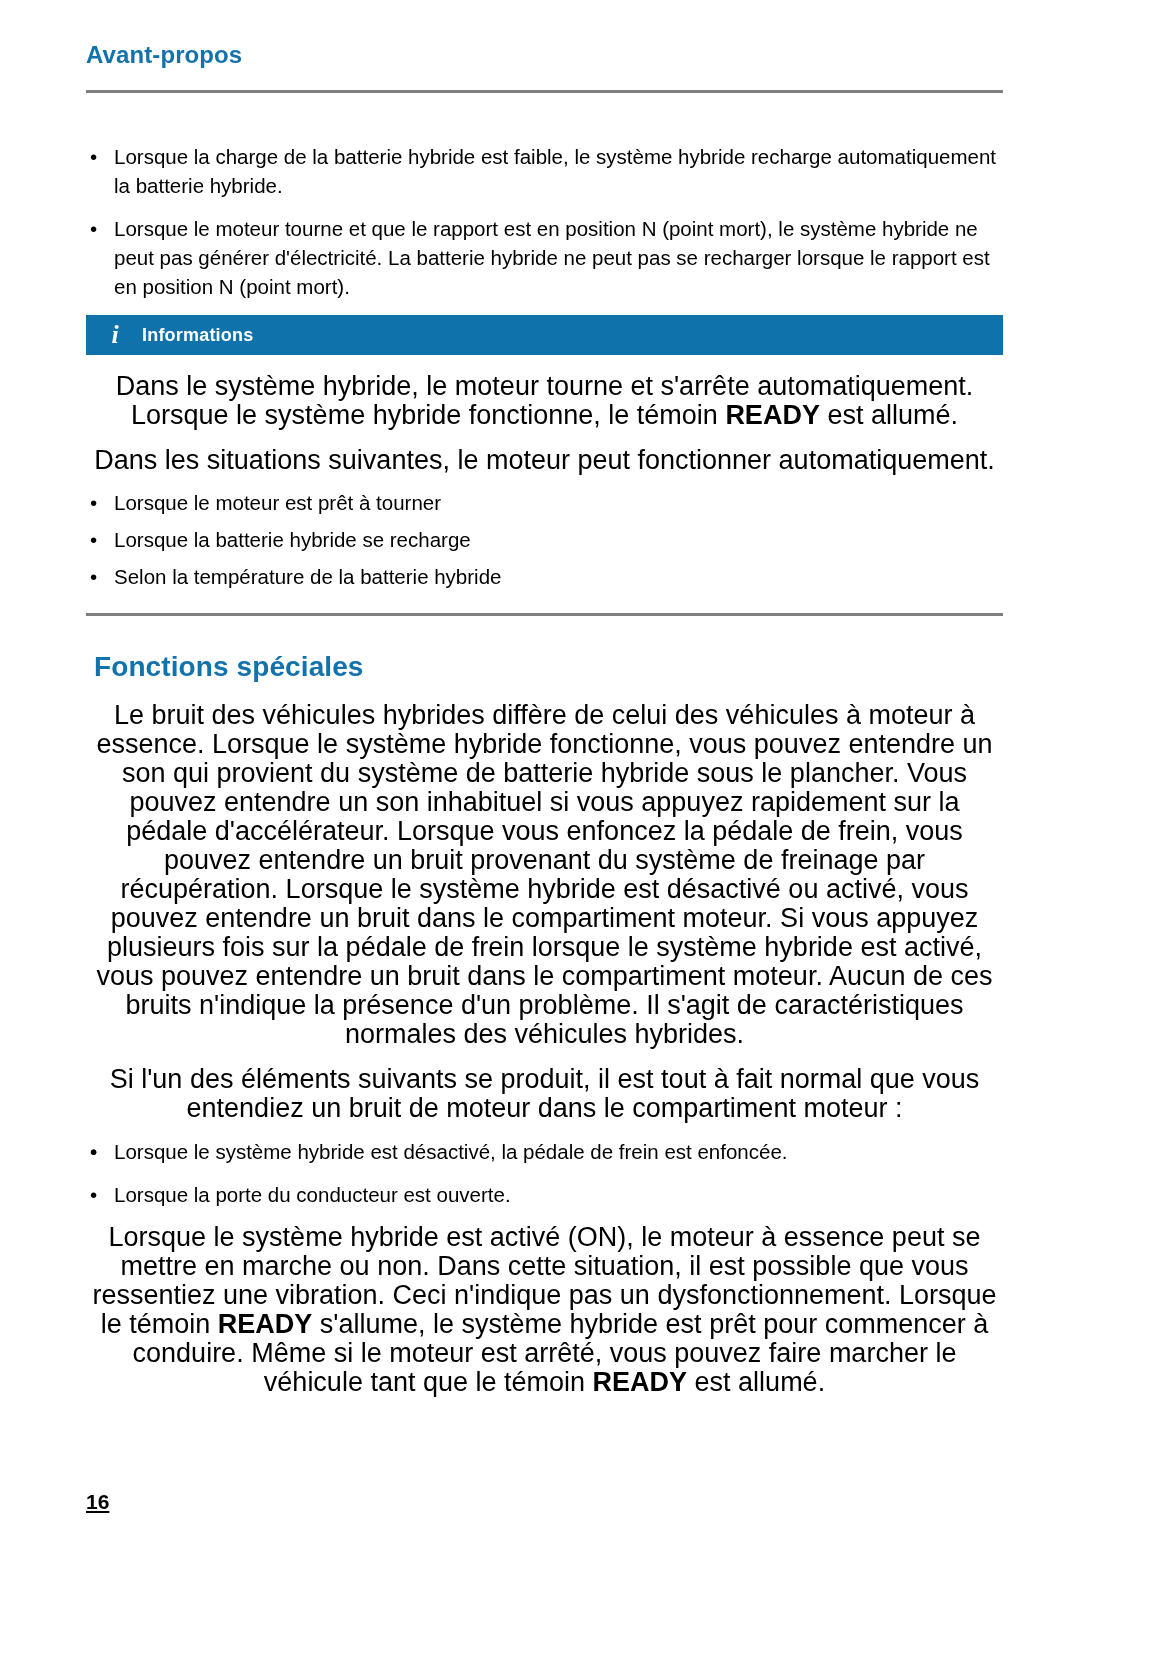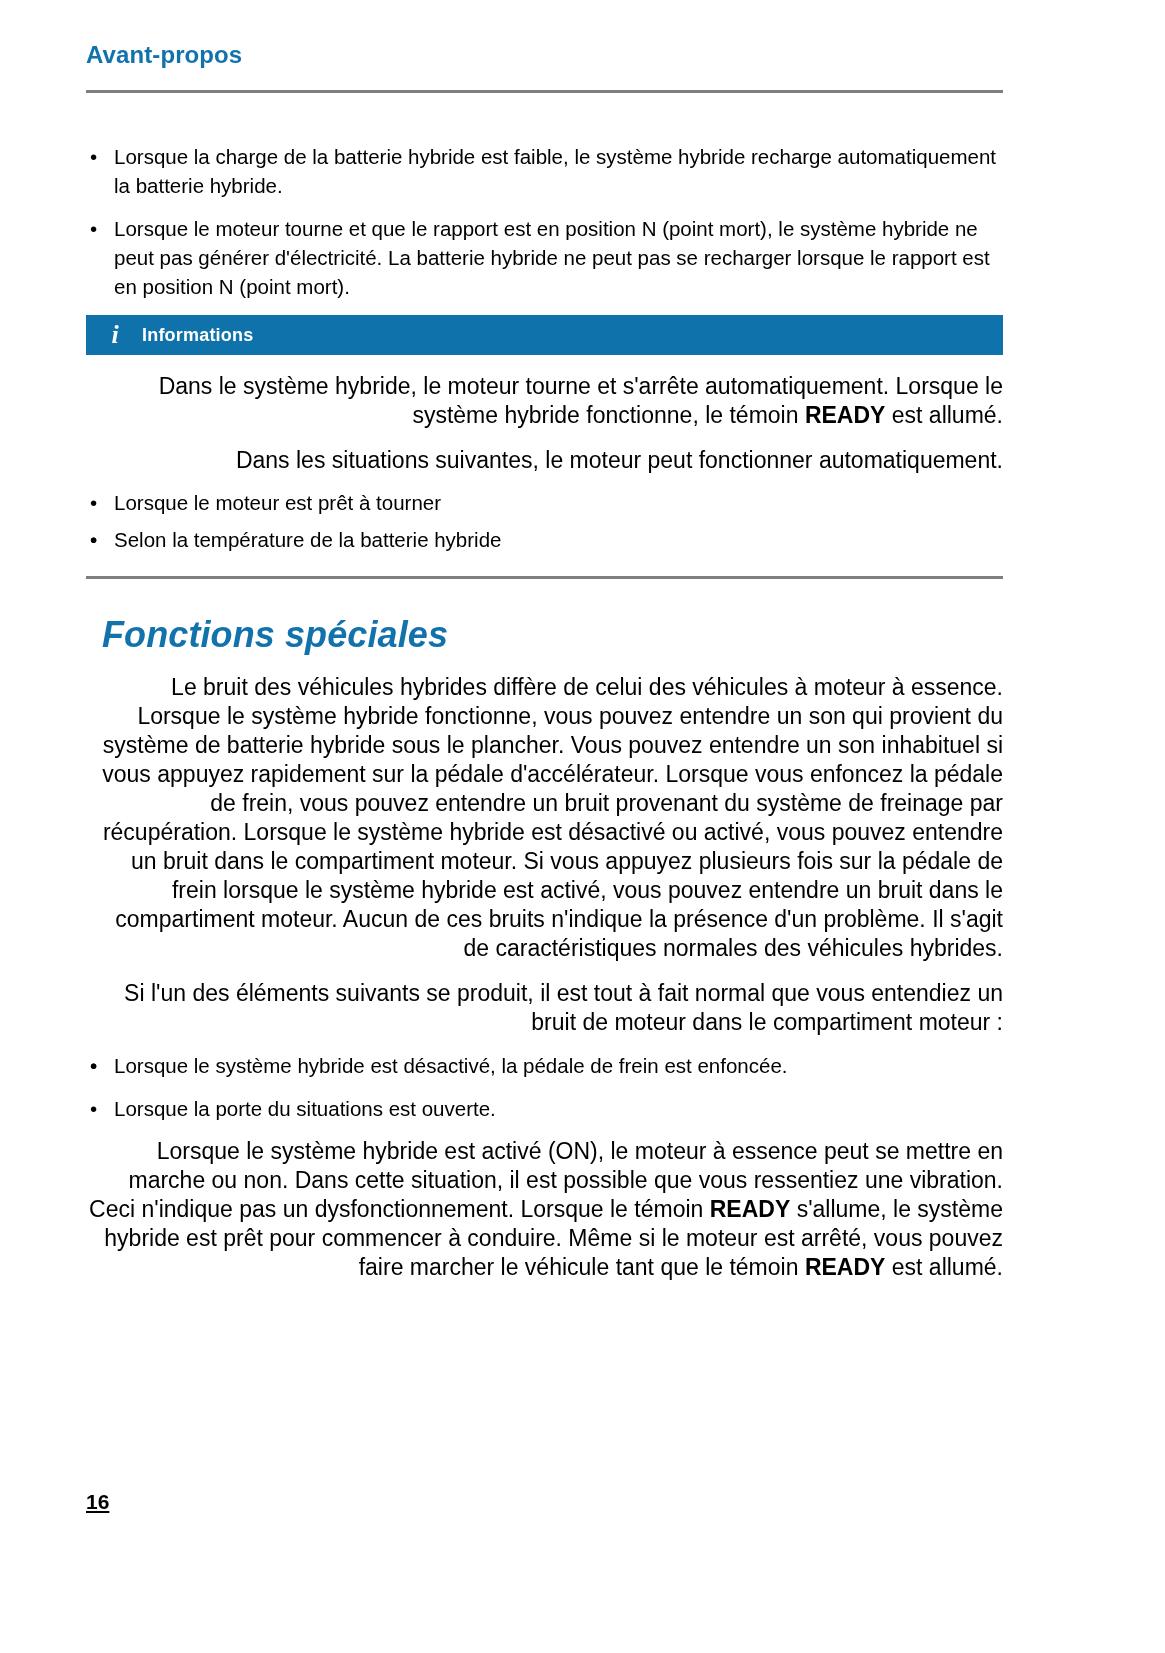--- a/index.html
+++ b/index.html
@@ -53,24 +53,24 @@
   
   .content {
     position: absolute;
     left: 78px;
     top: 142px;
     width: 917px;
   }
 
   p.body-text {
     margin: 0 0 16px 0;
-    font-size: 23px;
+    font-size: 27px;
     line-height: 29px;
     color: #000000;
-    text-align: right;
+    text-align: center;
   }
   p.body-text.tight { margin-bottom: 13px; }
 
   ul.bullets {
     list-style: none;
     margin: 0 0 14px 0;
     padding: 0;
   }
   ul.bullets li {
     position: relative;
@@ -120,27 +120,26 @@
   }
 
   
   .section-rule {
     width: 917px;
     height: 3px;
     background: #7f7f7f;
     margin: 22px 0 0 0;
   }
   h2.section-heading {
-    font-size: 36px;
+    font-size: 28px;
     font-weight: 700;
     color: #1273ac;
-    margin: 35px 0 18px 16px;
+    margin: 35px 0 18px 8px;
     line-height: 1.15;
     letter-spacing: 0.1px;
-    font-style: italic;
   }
 
   b, .bold { font-weight: 700; }
 
   
   .page-number {
     position: absolute;
     left: 78px;
     top: 1490px;
     font-size: 21px;
@@ -181,20 +180,21 @@
 
     <p class="body-text tight">Dans les situations suivantes, le moteur peut fonctionner automatiquement.</p>
 
     <ul class="bullets tight">
       <li>
         <span class="bullet-dot">•</span>
         <span>Lorsque le moteur est prêt à tourner</span>
       </li>
       <li>
         <span class="bullet-dot">•</span>
+        <span>Lorsque la batterie hybride se recharge</span>
       </li>
       <li>
         <span class="bullet-dot">•</span>
         <span>Selon la température de la batterie hybride</span>
       </li>
     </ul>
 
     <div class="section-rule"></div>
 
     <h2 class="section-heading">Fonctions spéciales</h2>
@@ -206,21 +206,21 @@
     <ul class="bullets">
       <li>
         <span class="bullet-dot">•</span>
       </li>
       <li>
         <span class="bullet-dot">•</span>
         <span>Lorsque le système hybride est désactivé, la pédale de frein est enfoncée.</span>
       </li>
       <li>
         <span class="bullet-dot">•</span>
-        <span>Lorsque la porte du situations est ouverte.</span>
+        <span>Lorsque la porte du conducteur est ouverte.</span>
       </li>
     </ul>
 
     <p class="body-text"><span>Lorsque le système hybride est activé (ON), le moteur à essence peut se mettre en marche ou non. Dans cette situation, il est possible que vous ressentiez une vibration. Ceci n'indique pas un dysfonctionnement. Lorsque le témoin </span><b>READY</b><span> s'allume, le système hybride est prêt pour commencer à conduire. Même si le moteur est arrêté, vous pouvez faire marcher le véhicule tant que le témoin </span><b>READY</b><span> est allumé.</span></p>
 
   </div>
 
   <div class="page-number">16</div>
 
 </div>

